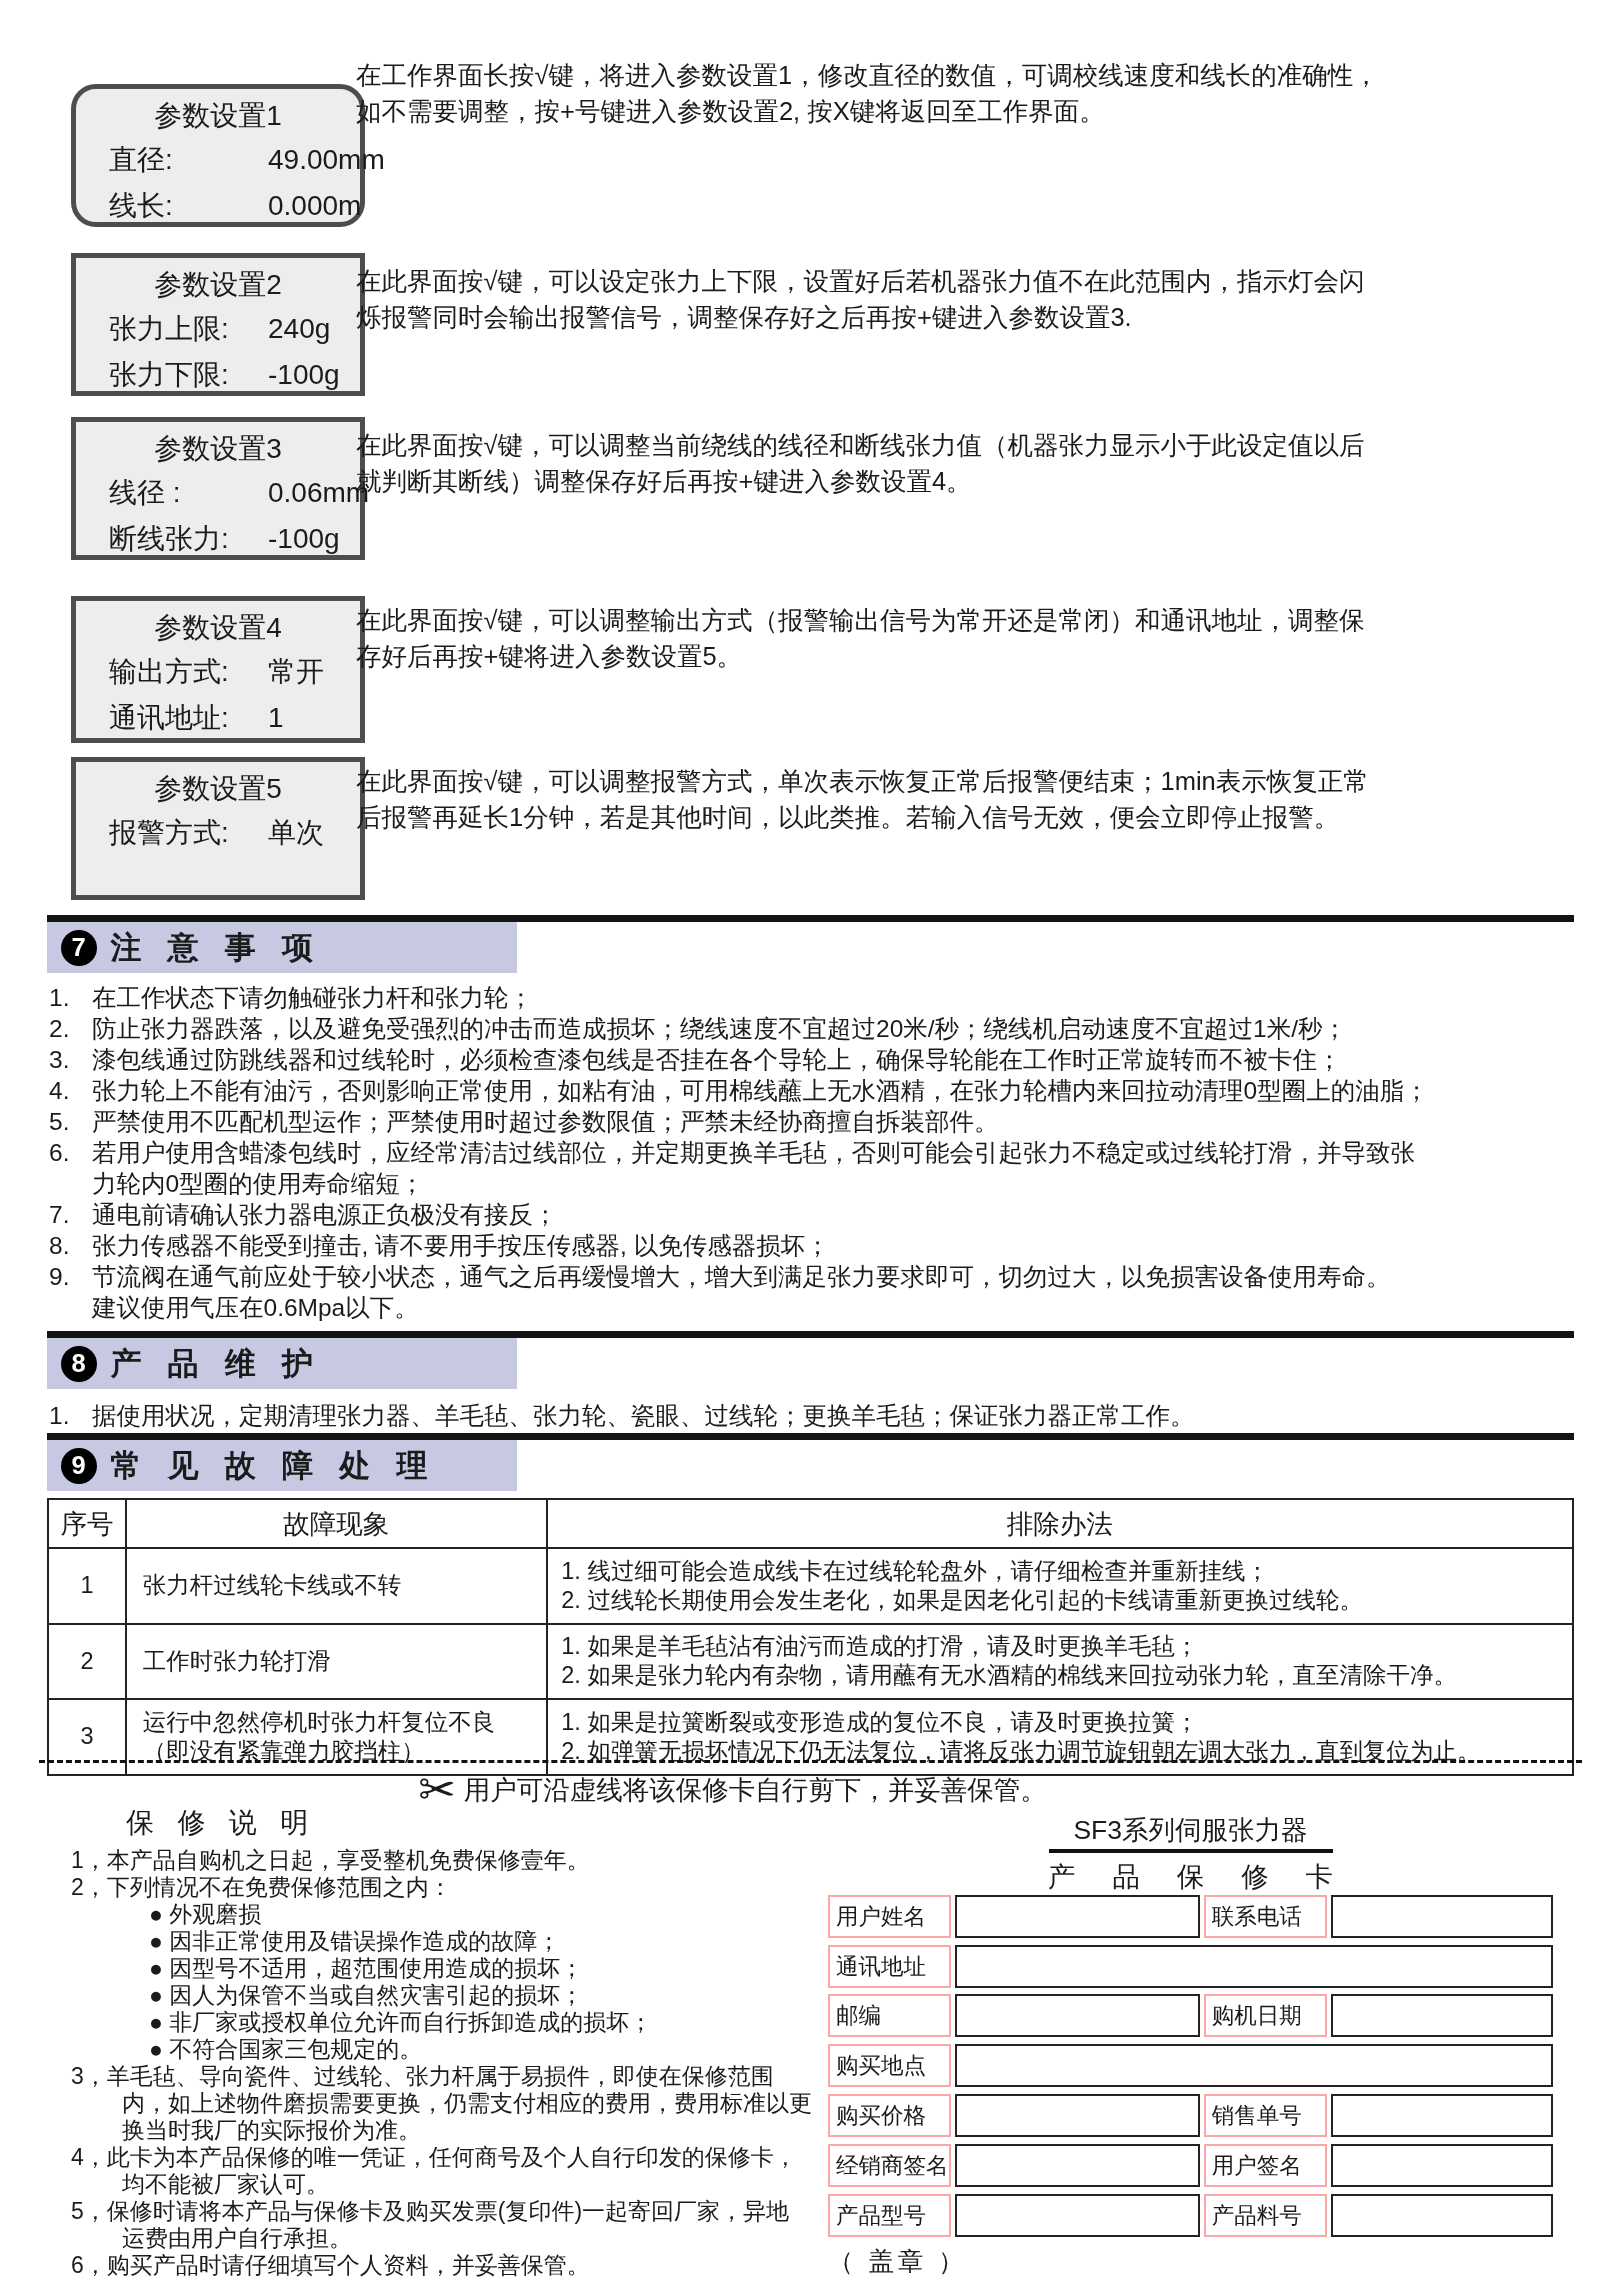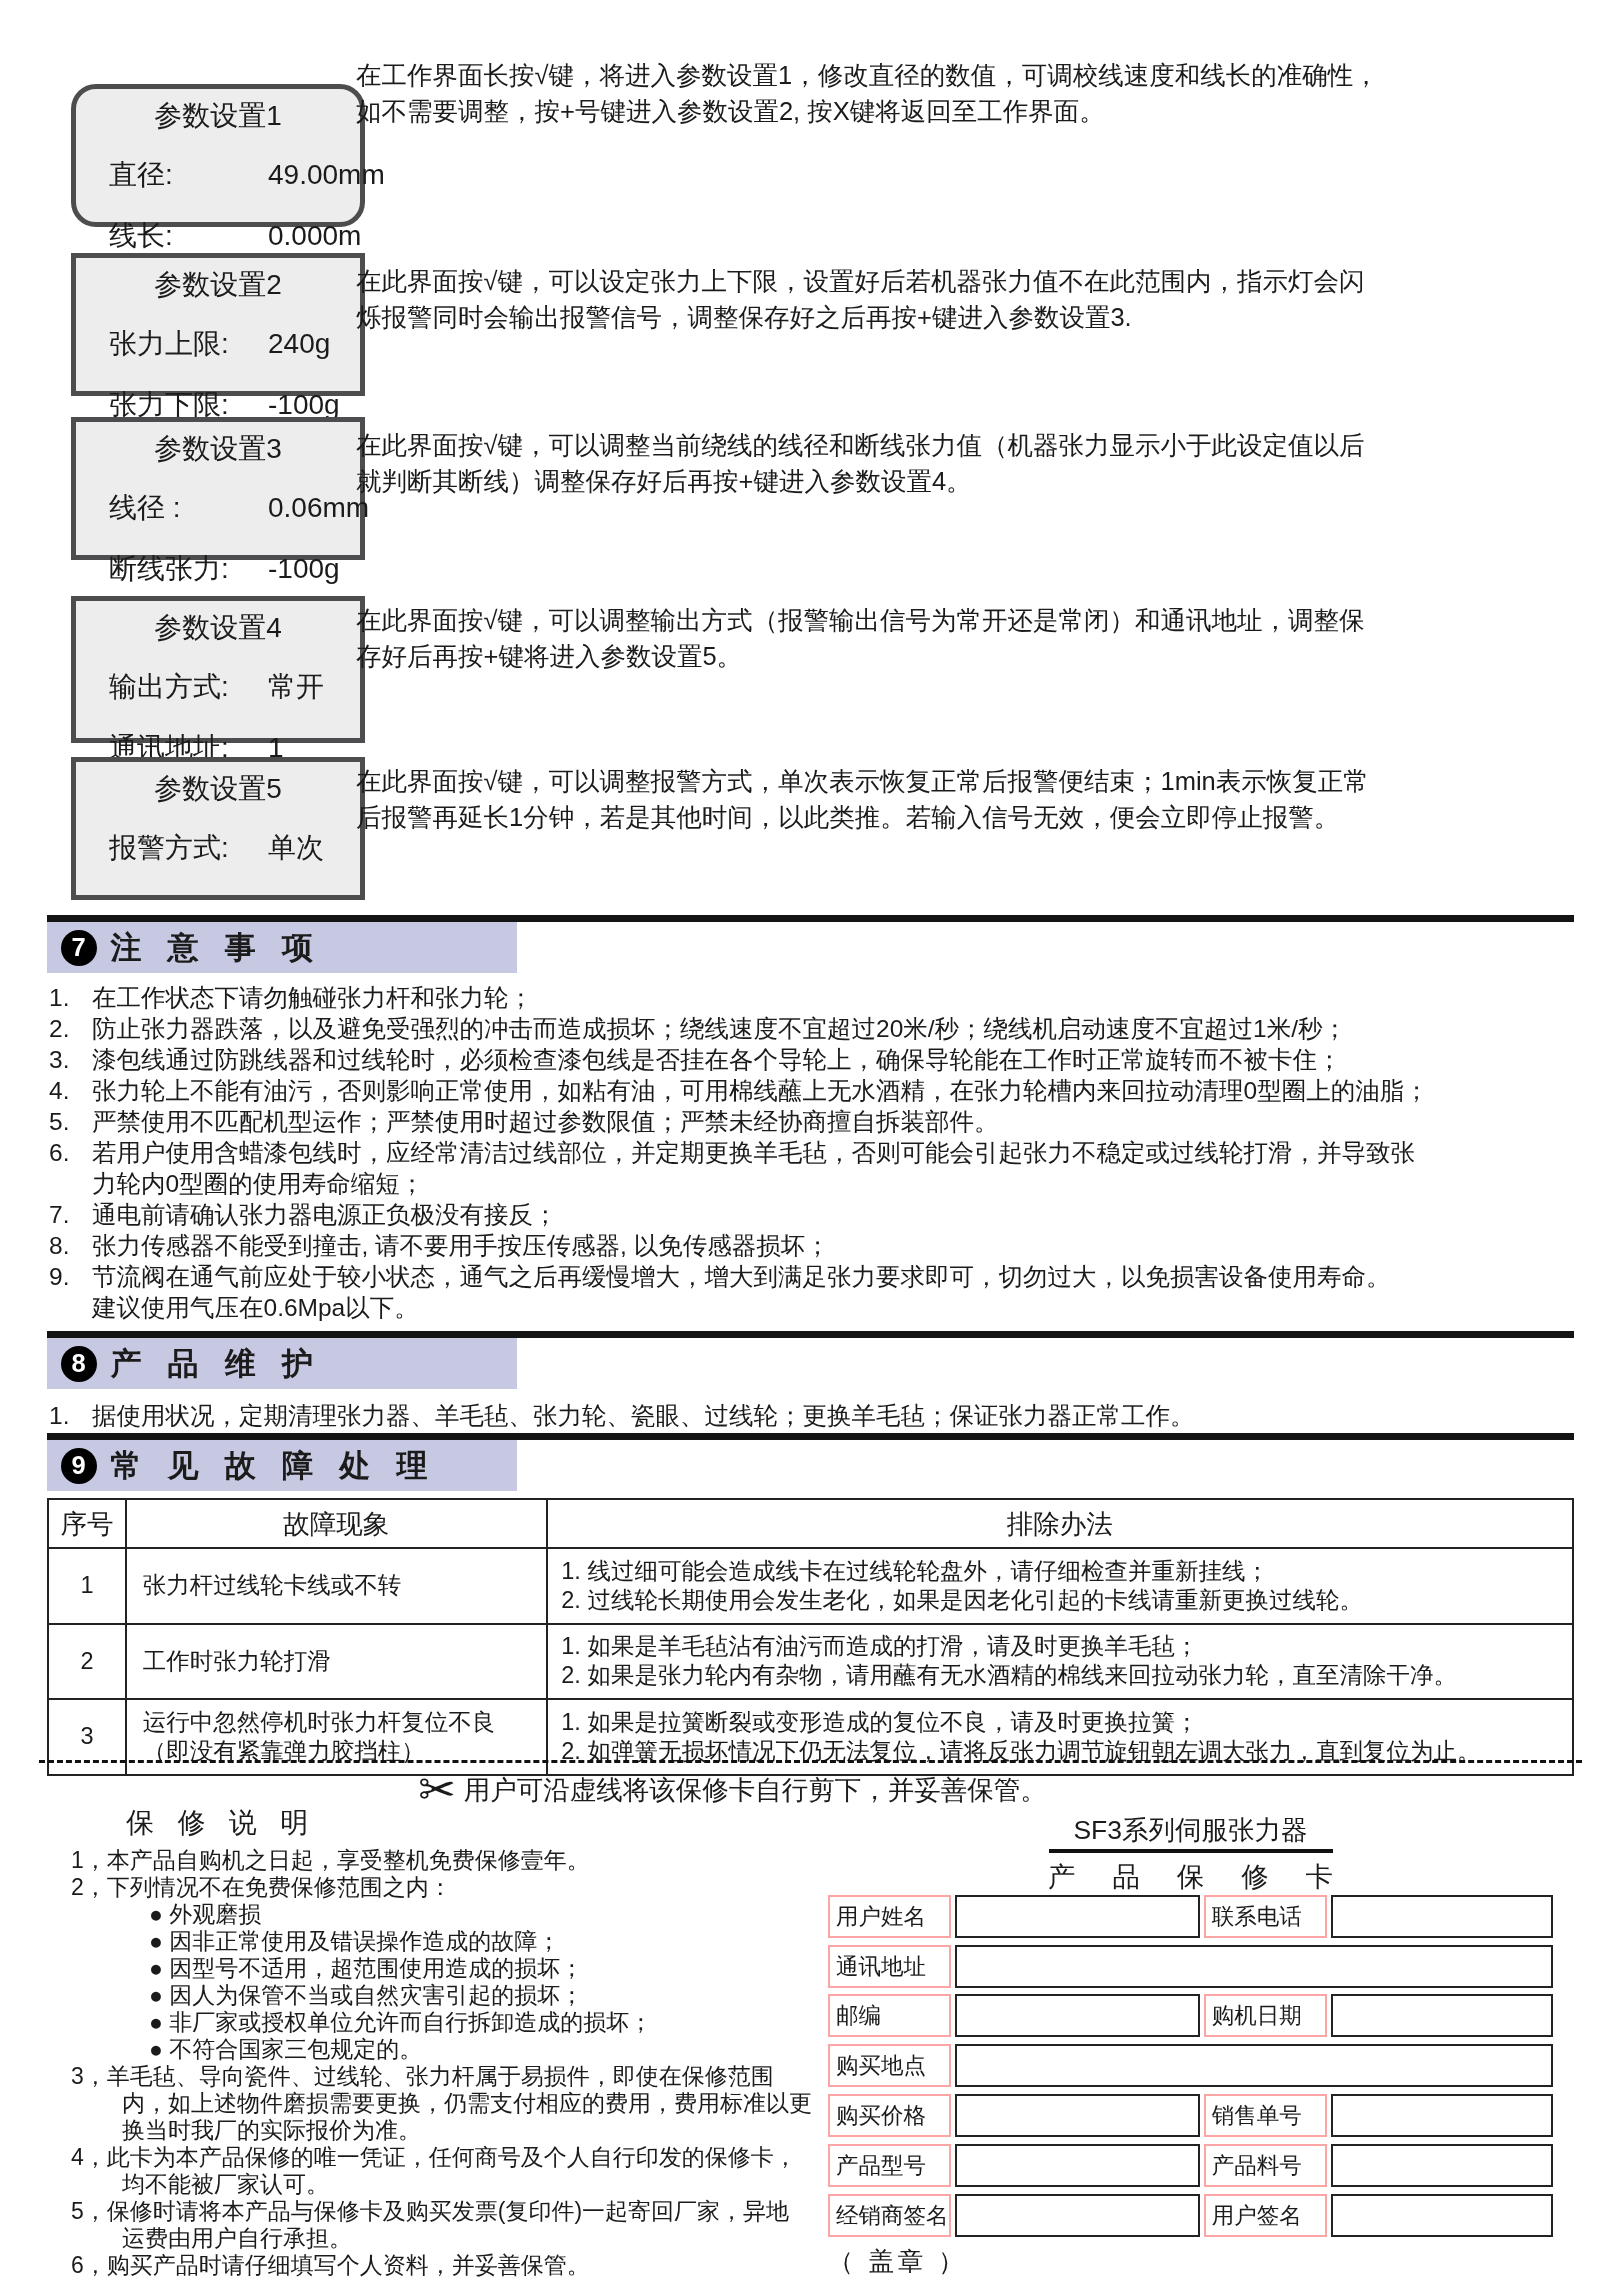--- a/index.html
+++ b/index.html
@@ -3,21 +3,21 @@
 <meta charset="utf-8">
 <style>
   html,body{margin:0;padding:0;background:#fff;}
   #page{position:relative;width:1621px;height:2293px;background:#ffffff;
         font-family:"Liberation Sans","DejaVu Sans",sans-serif;color:#1b1b1b;overflow:hidden;}
 
   
   .pbox{position:absolute;left:71px;width:294px;height:143px;background:#ededee;
         border:5.9px solid #4d4d4f;box-sizing:border-box;padding-top:9.8px;}
   .ptitle{text-align:center;font-size:28px;line-height:33px;}
-  .pline{display:flex;font-size:28px;line-height:37px;padding:0 9.8px 0 33px;margin-top:24px;}
+  .pline{display:flex;font-size:28px;line-height:37px;padding:0 9.8px 0 33px;margin-top:9px;}
   .plabel{width:159px;flex:none;}
   .pvalue{flex:1;}
 
   .pdesc{position:absolute;left:356px;width:1237px;font-size:25.5px;line-height:36px;
          white-space:pre-line;}
   .note{position:absolute;left:412px;top:864px;font-size:25.5px;}
 
   
   .secline{position:absolute;left:47px;width:1527px;height:6.9px;background:#141414;}
   .secbar{position:absolute;left:47px;width:470px;height:51px;background:#c7c9e2;
@@ -287,28 +287,28 @@
       <div class="clabel">购买地点</div>
       <div class="cfield"></div>
     </div>
     <div class="crow">
       <div class="clabel">购买价格</div>
       <div class="cfield small"></div>
       <div class="clabel">销售单号</div>
       <div class="cfield"></div>
     </div>
     <div class="crow">
+      <div class="clabel">经销商签名</div>
+      <div class="cfield small"></div>
+      <div class="clabel">用户签名</div>
+      <div class="cfield"></div>
+    </div>
+    <div class="crow">
       <div class="clabel">产品型号</div>
       <div class="cfield small"></div>
       <div class="clabel">产品料号</div>
       <div class="cfield"></div>
     </div>
-    <div class="crow">
-      <div class="clabel">经销商签名</div>
-      <div class="cfield small"></div>
-      <div class="clabel">用户签名</div>
-      <div class="cfield"></div>
-    </div>
     <div class="stamp">（ 盖章 ）</div>
   </div>
 
 </div>
 
 
 </body></html>

